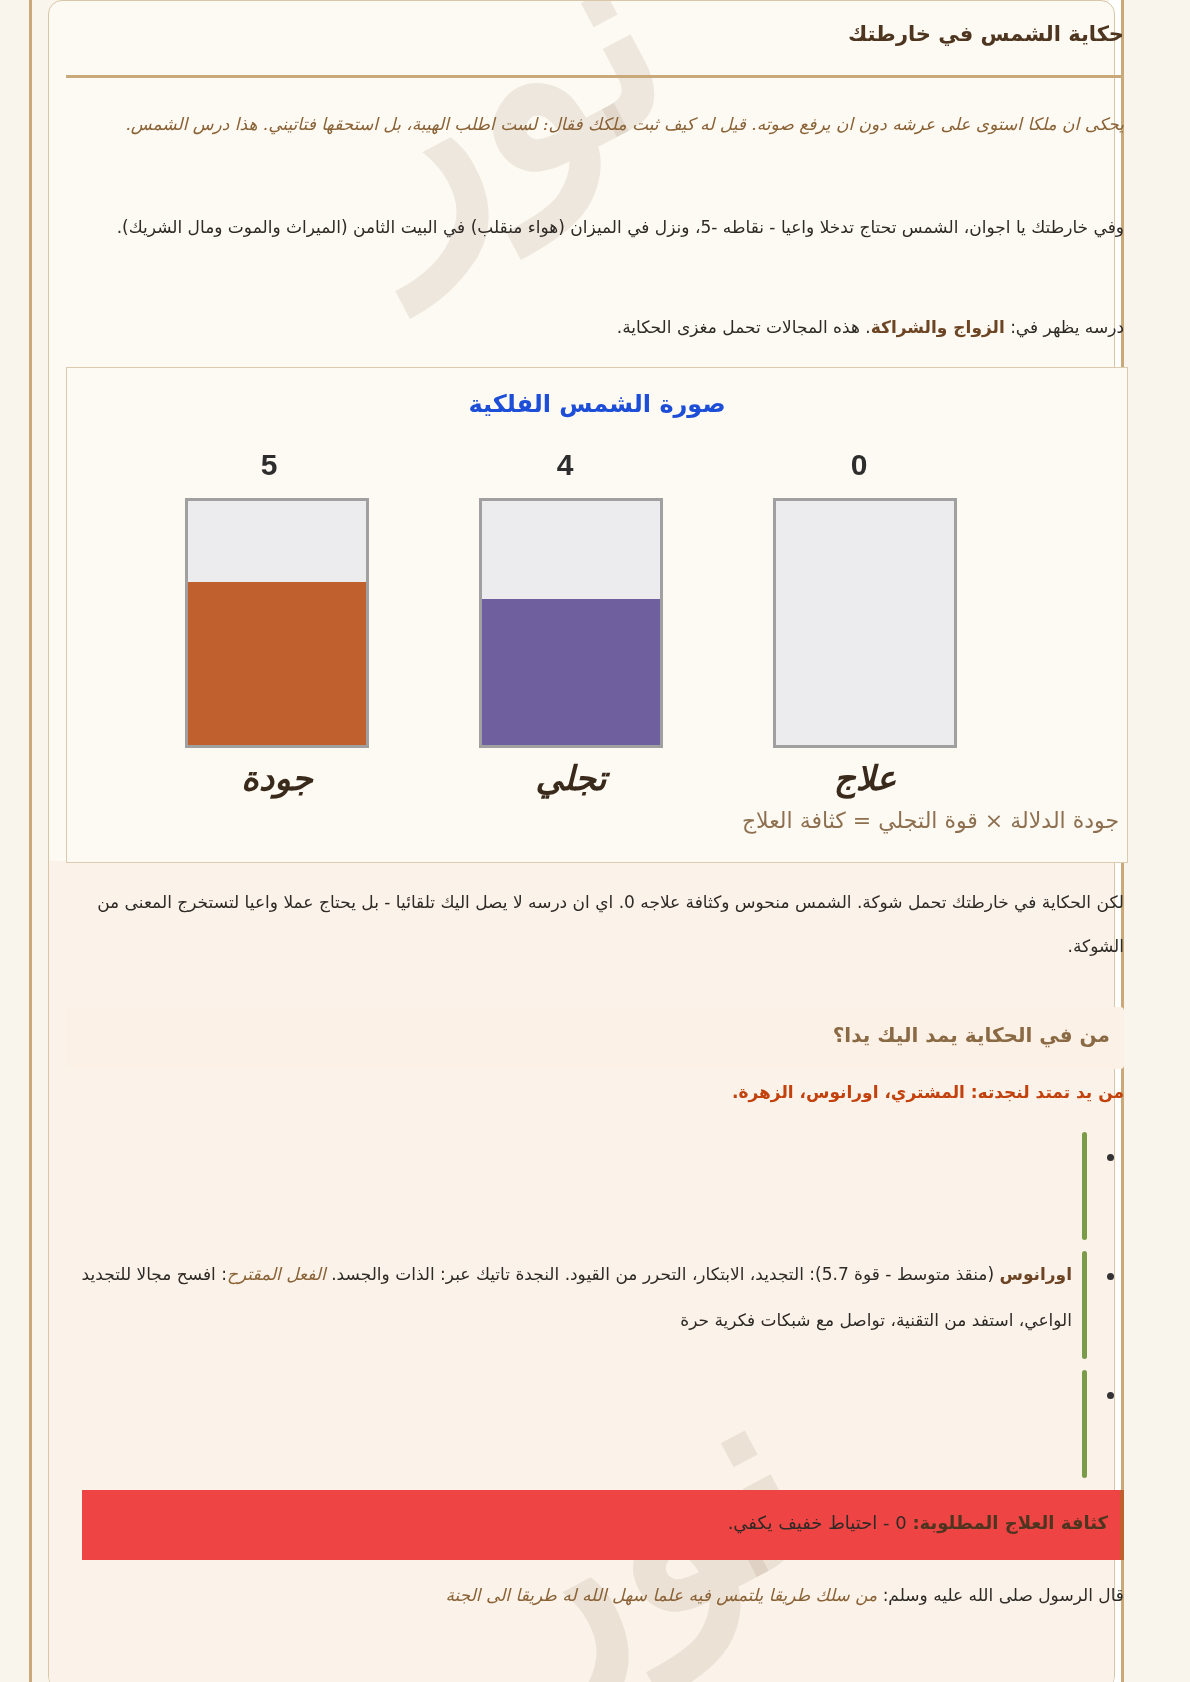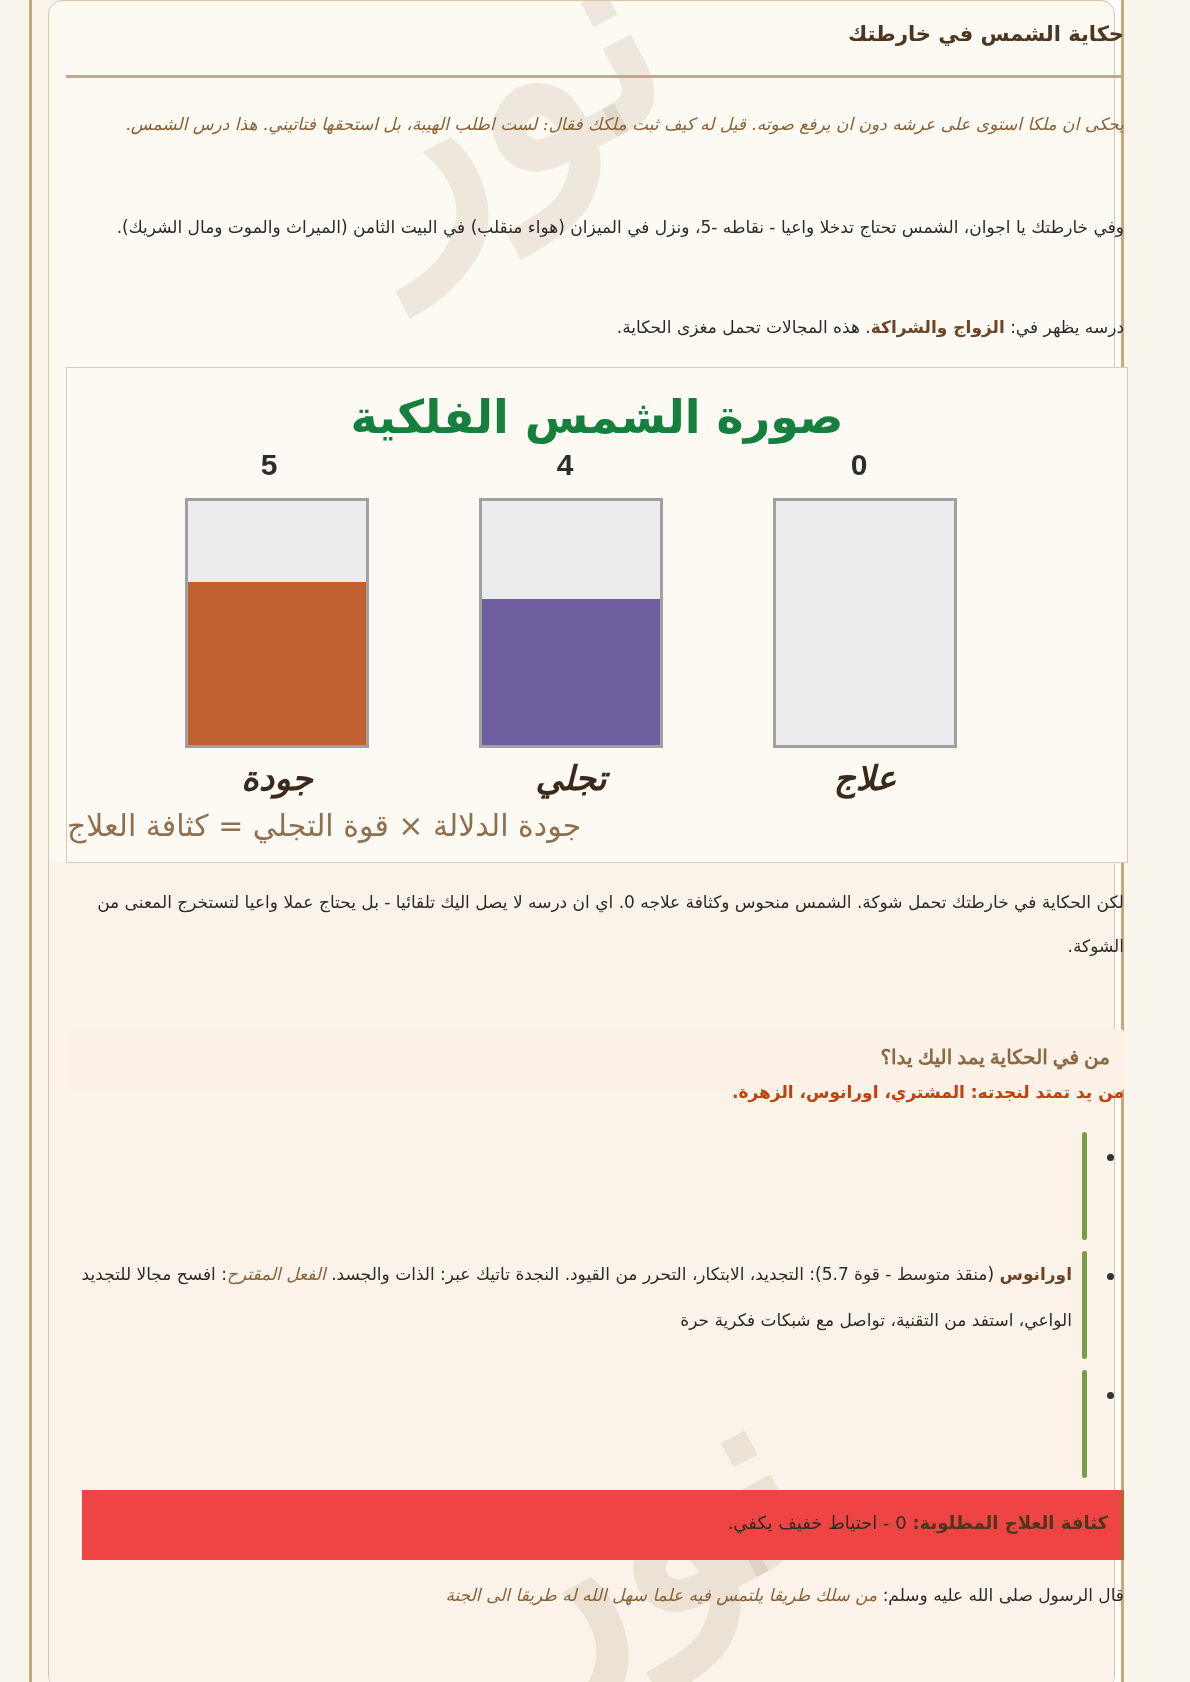--- a/index.html
+++ b/index.html
@@ -46,45 +46,45 @@
     .p1 { top: 102px; }
     .p2 { top: 205px; }
     .p3 { top: 305px; }
     .bold-brown { color: #6d4524; font-weight: bold; }
     .chart {
       position: absolute; left: 66px; top: 367px; width: 1062px; height: 496px;
       border: 1.5px solid #dccbae; box-sizing: border-box; background: #fdfaf3;
     }
     .chart-title {
       position: absolute; left: 0; right: 0; top: 22px; text-align: center;
-      font-size: 46px; font-weight: bold; color: #15803d; direction: rtl;
+      font-size: 24px; font-weight: bold; color: #1d4ed8; direction: rtl;
     }
     .bar-value {
       position: absolute; width: 80px; text-align: center; top: 80px;
       font-size: 30px; font-weight: bold; color: #2d2d2d; font-family: "Liberation Sans", sans-serif;
     }
     .bar-box {
       position: absolute; top: 130px; width: 184px; height: 250px;
       border: 3px solid #a0a0a0; background: #ececee; box-sizing: border-box; overflow: hidden;
     }
     .bar-fill { position: absolute; left: 0; right: 0; bottom: 0; }
     .bar-label {
       position: absolute; top: 390px; width: 184px; text-align: center;
       font-size: 34px; font-weight: bold; color: #3a2a1c; direction: rtl;
       font-family: "DejaVu Serif", serif;
       font-style: italic;
     }
     .chart-formula {
-      position: absolute; left: 0; right: 8px; top: 440px; text-align: left;
-      font-size: 30px; color: #8e7050; direction: rtl;
+      position: absolute; left: 0; right: 8px; top: 440px; text-align: right;
+      font-size: 22px; color: #8e7050; direction: rtl;
     }
     .p4 { top: 880px; }
     .question {
-      position: absolute; left: 0; right: 0; top: 1029px; height: 62px;
-      background: #fcf1e6; border-radius: 4px; font-family: Liberation Serif, serif;
+      position: absolute; left: 0; right: 0; top: 1007px; height: 62px;
+      background: #fcf1e6; border-radius: 4px;
     }
     .question-text {
       position: absolute; right: 14px; top: 16px;
       font-size: 20px; font-weight: bold; color: #8a6a44;
     }
     .rescuers { position: absolute; left: 0; right: 0; top: 1082px; font-size: 17px; font-weight: bold; color: #c2410c; }
     .item {
       position: absolute; left: 0; right: 0;
     }
     .bullet {

